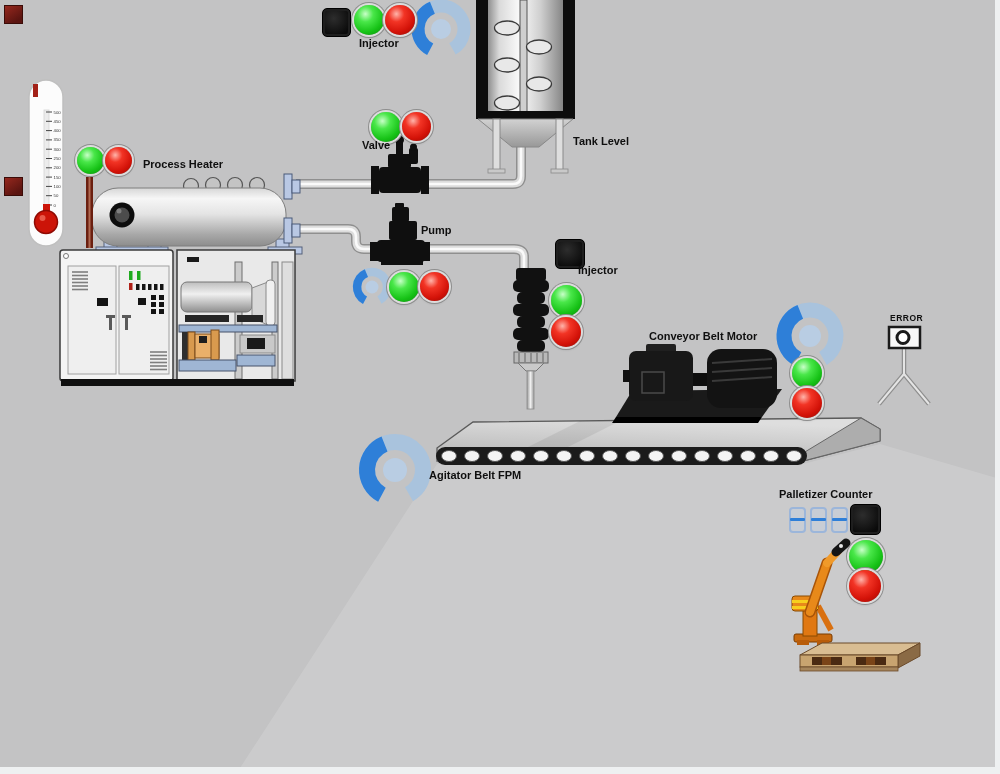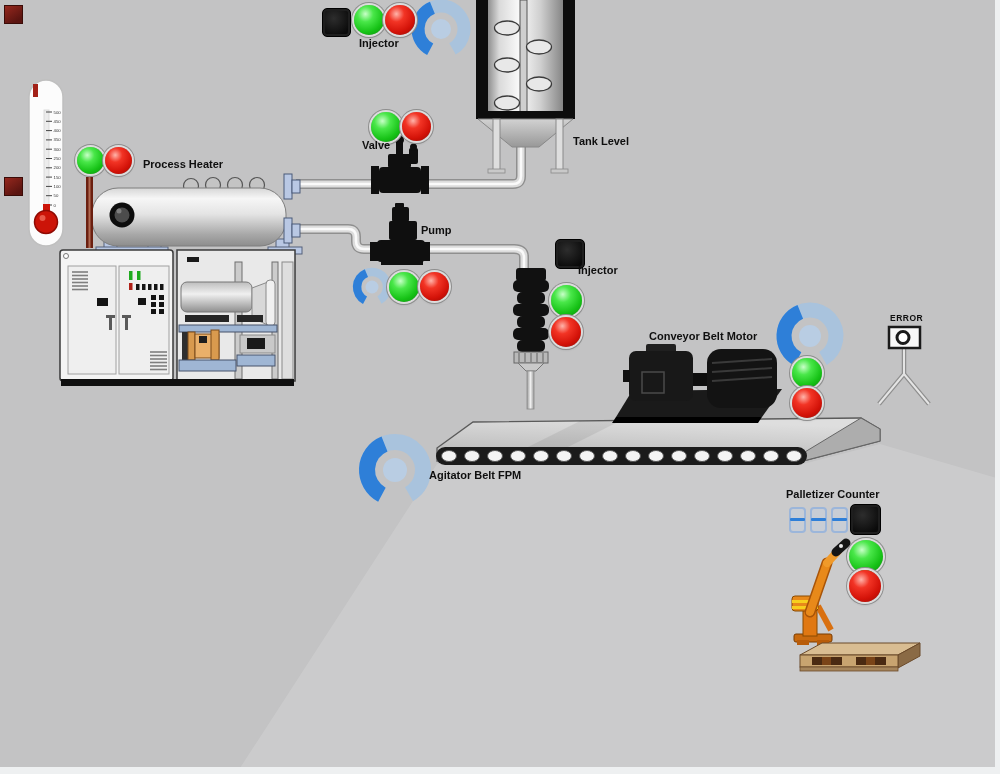--- a/index.html
+++ b/index.html
@@ -401,15 +401,15 @@
 
 <div class="lbl" style="left:143px;top:158px;">Process Heater</div>
 <div class="lbl" style="left:359px;top:37px;">Injector</div>
 <div class="lbl" style="left:573px;top:119px;margin-top:16px;">Tank Level</div>
 <div class="lbl" style="left:362px;top:139px;">Valve</div>
 <div class="lbl" style="left:421px;top:224px;">Pump</div>
 <div class="lbl" style="left:550px;top:264px;padding-left:28px;">Injector</div>
 <div class="lbl" style="left:649px;top:330px;">Conveyor Belt Motor</div>
 <div class="lbl lbl-sm" style="left:890px;top:313px;">ERROR</div>
 <div class="lbl" style="left:429px;top:469px;">Agitator Belt FPM</div>
-<div class="lbl" style="left:779px;top:488px;margin-left:7px;">Palletizer Counter</div>
+<div class="lbl" style="left:779px;top:488px;">Palletizer Counter</div>
 
 </div>
 
 </body></html>

